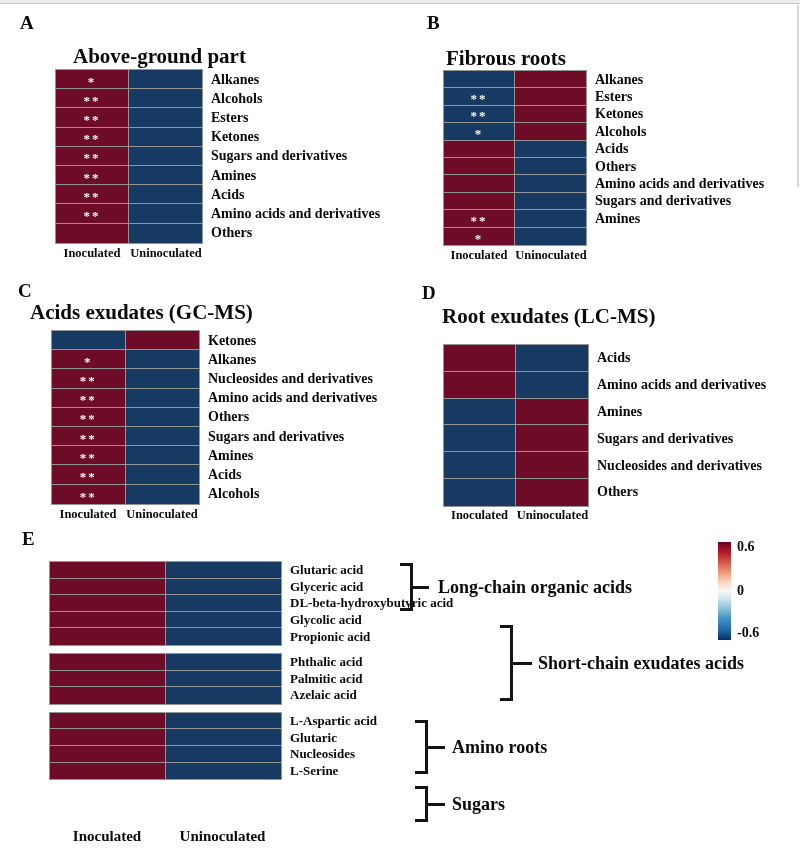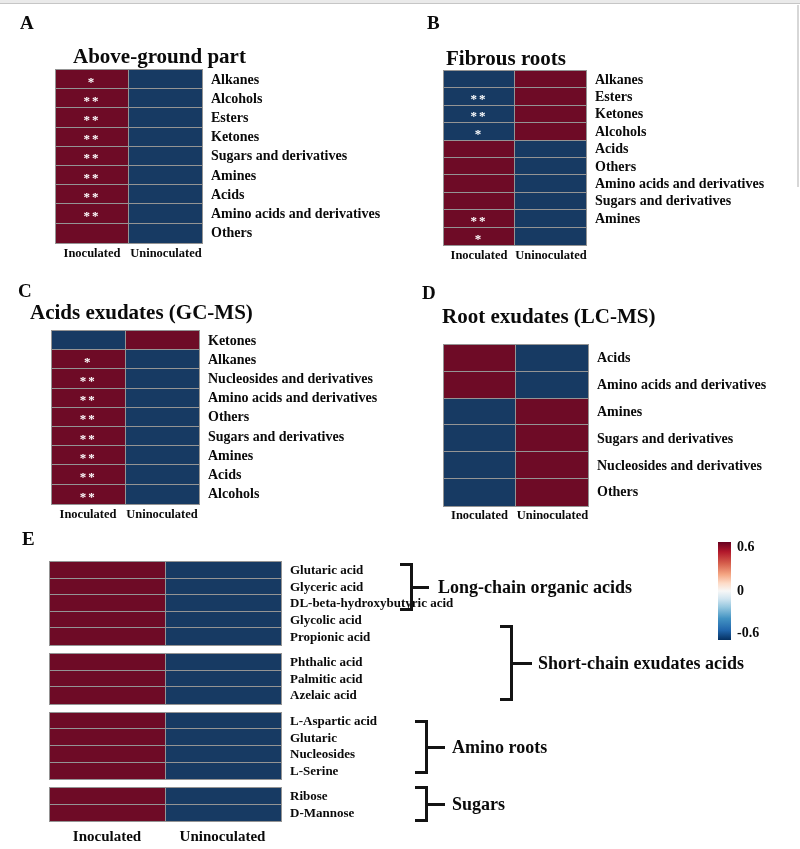--- a/index.html
+++ b/index.html
@@ -435,36 +435,20 @@
               <div class="ecell c1" style="background: rgb(23, 58, 99);"></div>
             </div>
           </div>
           <div class="glabels">
             <div class="rlabel">L-Aspartic acid</div>
             <div class="rlabel">Glutaric</div>
             <div class="rlabel">Nucleosides</div>
             <div class="rlabel">L-Serine</div>
           </div>
         </div>
-        <div class="egroup">
-          <div class="gcells">
-            <div class="erow">
-              <div class="ecell c0" style="background: rgb(110, 11, 38);"></div>
-              <div class="ecell c1" style="background: rgb(23, 58, 99);"></div>
-            </div>
-            <div class="erow">
-              <div class="ecell c0" style="background: rgb(110, 11, 38);"></div>
-              <div class="ecell c1" style="background: rgb(23, 58, 99);"></div>
-            </div>
-          </div>
-          <div class="glabels">
-            <div class="rlabel">Ribose</div>
-            <div class="rlabel">D-Mannose</div>
-          </div>
-        </div>
       </div>
 
     <div class="e-col-label" id="e-col-0">Inoculated</div>
     <div class="e-col-label" id="e-col-1">Uninoculated</div>
 
     <div class="bracket" id="bracket-1">
         <div class="tick"></div>
       </div>
     <div class="bracket" id="bracket-2">
         <div class="tick"></div>

